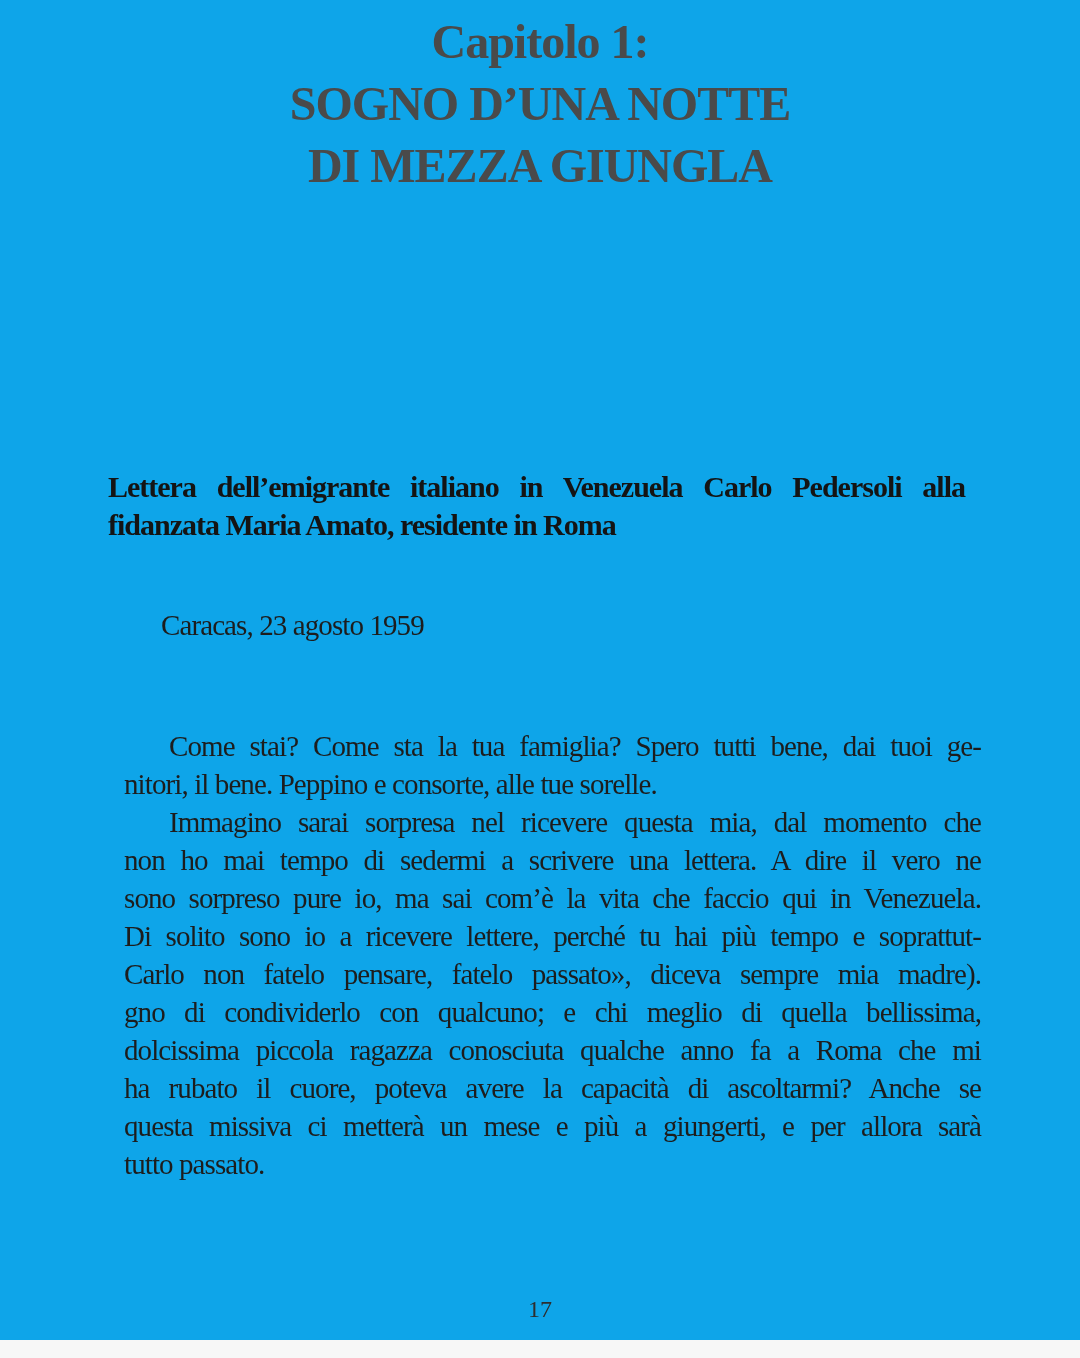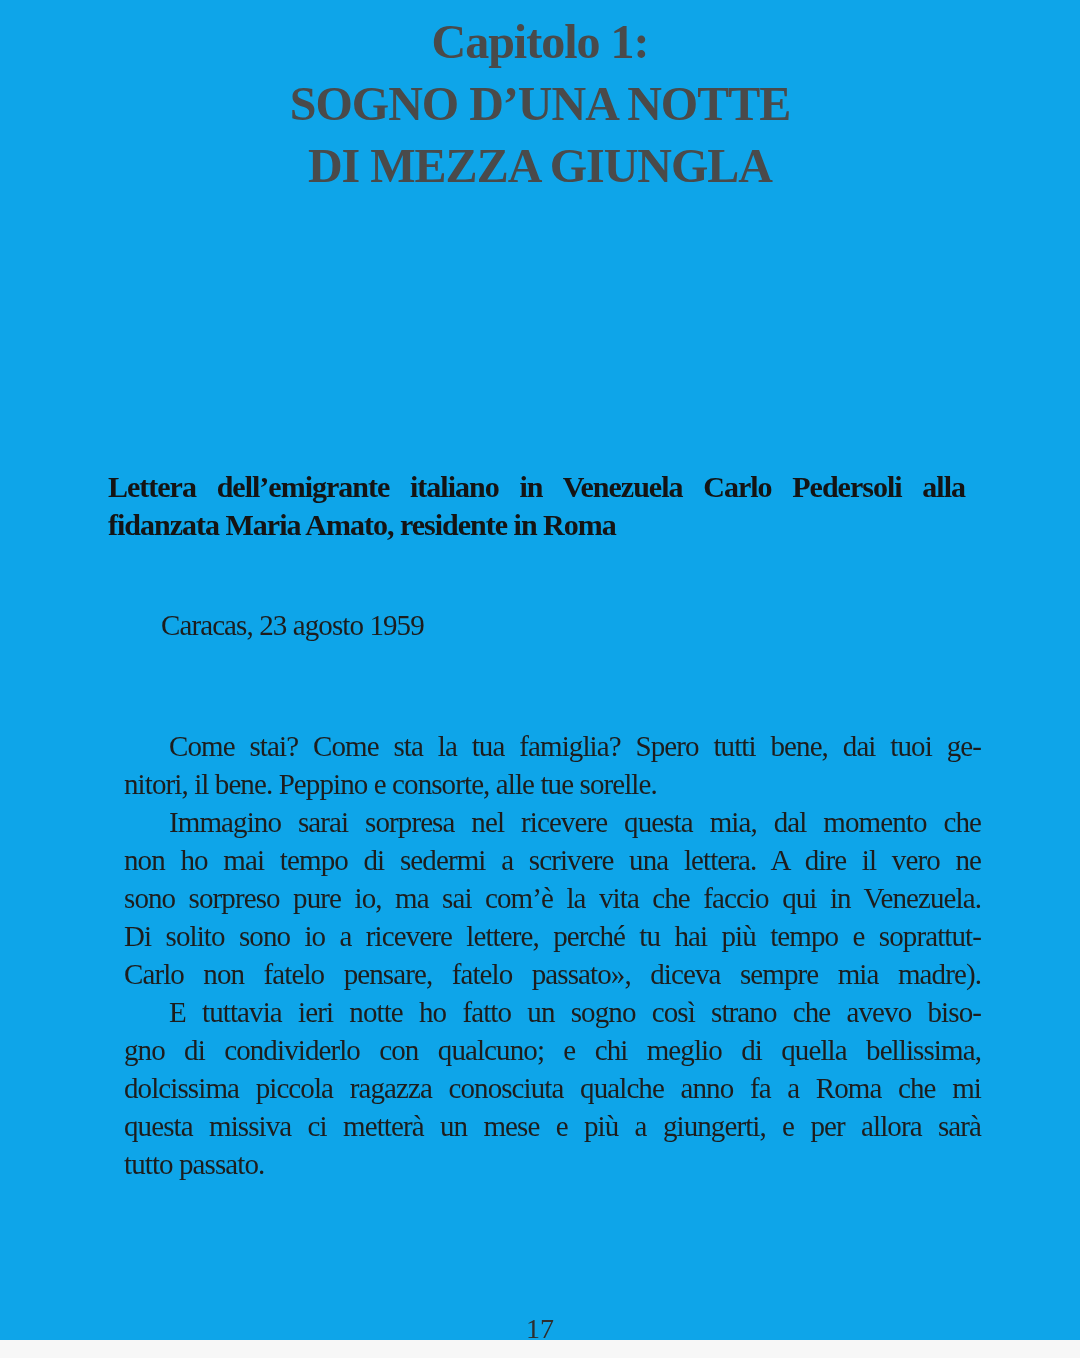--- a/index.html
+++ b/index.html
@@ -80,23 +80,22 @@
   }
   .line.indent {
     text-indent: 45px;
   }
   .page-number {
     position: absolute;
     top: 1296px;
     left: 0;
     width: 100%;
     text-align: center;
-    font-size: 28px;
+    font-size: 24px;
     color: #2e2e2e;
-    margin-top: 17px;
   }
   .bottom-strip {
     position: absolute;
     top: 1340px;
     left: 0;
     width: 100%;
     height: 18px;
     background: #f7f7f7;
   }
 </style>
@@ -120,23 +119,23 @@
 
 
   <div class="letter-body">
       <div class="line indent">Come stai? Come sta la tua famiglia? Spero tutti bene, dai tuoi ge-</div>
       <div class="line left-last">nitori, il bene. Peppino e consorte, alle tue sorelle.</div>
       <div class="line indent">Immagino sarai sorpresa nel ricevere questa mia, dal momento che</div>
       <div class="line">non ho mai tempo di sedermi a scrivere una lettera. A dire il vero ne</div>
       <div class="line">sono sorpreso pure io, ma sai com’è la vita che faccio qui in Venezuela.</div>
       <div class="line">Di solito sono io a ricevere lettere, perché tu hai più tempo e soprattut-</div>
       <div class="line">Carlo non fatelo pensare, fatelo passato», diceva sempre mia madre).</div>
-      <div class="line indent">E tuttavia ieri notte ho fatto un sogno così strano che avevo biso-</div>
       <div class="line">gno di condividerlo con qualcuno; e chi meglio di quella bellissima,</div>
       <div class="line">dolcissima piccola ragazza conosciuta qualche anno fa a Roma che mi</div>
+      <div class="line">ha rubato il cuore, poteva avere la capacità di ascoltarmi? Anche se</div>
       <div class="line">questa missiva ci metterà un mese e più a giungerti, e per allora sarà</div>
       <div class="line left-last">tutto passato.</div>
     </div>
 
   <div class="page-number">17</div>
 
   <div class="bottom-strip"></div>
 
 </div>
 

